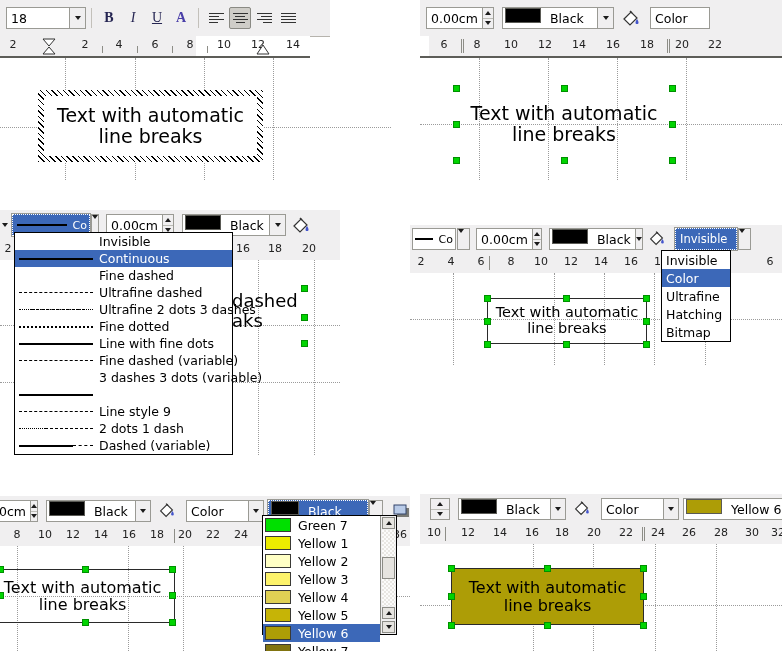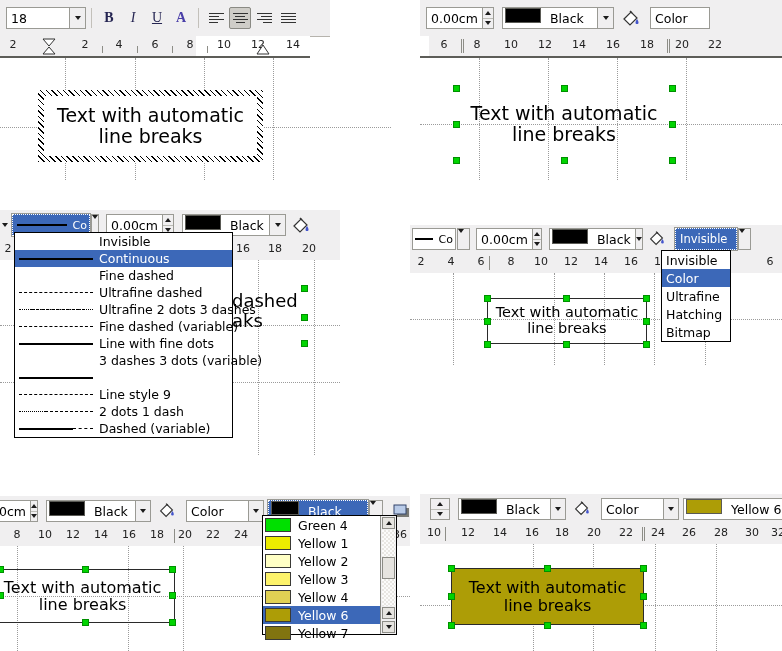--- a/index.html
+++ b/index.html
@@ -350,29 +350,35 @@
     </div>
     <div class="row">
       <span class="prev">
         <s style="border-top:1.5px dotted #000;"></s>
         <s style="border-top:1.5px dashed #000;left:14px;right:10px;"></s>
       </span>
       <span class="lbl">Ultrafine 2 dots 3 dashes</span>
     </div>
     <div class="row">
       <span class="prev">
+          <s style="border-top:2px dotted #000;"></s>
+        </span>
+      <span class="lbl">Fine dotted</span>
+    </div>
+    <div class="row">
+      <span class="prev">
+          <s style="border-top:2px solid #000;"></s>
+        </span>
+      <span class="lbl">Line with fine dots</span>
+    </div>
+    <div class="row">
+      <span class="prev">
           <s style="border-top:1.5px dashed #000;"></s>
         </span>
       <span class="lbl">Fine dashed (variable)</span>
-    </div>
-    <div class="row">
-      <span class="prev">
-          <s style="border-top:2px solid #000;"></s>
-        </span>
-      <span class="lbl">Line with fine dots</span>
     </div>
     <div class="row">
       <span class="prev"></span>
       <span class="lbl">3 dashes 3 dots (variable)</span>
     </div>
     <div class="row">
       <span class="prev">
           <s style="border-top:2px solid #000;"></s>
         </span>
     </div>
@@ -576,37 +582,41 @@
     <div class="hnd" style="left:-3px;top:46px;"></div>
     <div class="hnd" style="left:169px;top:46px;"></div>
     <div class="hnd" style="left:82px;top:73px;"></div>
     <div class="hnd" style="left:169px;top:73px;"></div>
   </div>
 
   <div class="cpop" style="left:262px;top:25px;width:133px;height:118px;">
     <div class="list">
       <div class="crow">
         <span class="cbox" style="background:#00e000;"></span>
-        <span>Green 4</span>
+        <span>Green 7</span>
       </div>
       <div class="crow">
         <span class="cbox" style="background:#ecec00;"></span>
         <span>Yellow 1</span>
       </div>
       <div class="crow">
         <span class="cbox" style="background:#ffffc4;"></span>
         <span>Yellow 2</span>
       </div>
       <div class="crow">
         <span class="cbox" style="background:#fdf36b;"></span>
         <span>Yellow 3</span>
       </div>
       <div class="crow">
         <span class="cbox" style="background:#e0d154;"></span>
         <span>Yellow 4</span>
+      </div>
+      <div class="crow">
+        <span class="cbox" style="background:#c6b406;"></span>
+        <span>Yellow 5</span>
       </div>
       <div class="crow hl">
         <span class="cbox" style="background:#ad9d06;"></span>
         <span>Yellow 6</span>
       </div>
       <div class="crow">
         <span class="cbox" style="background:#817410;"></span>
         <span>Yellow 7</span>
       </div>
     </div>

